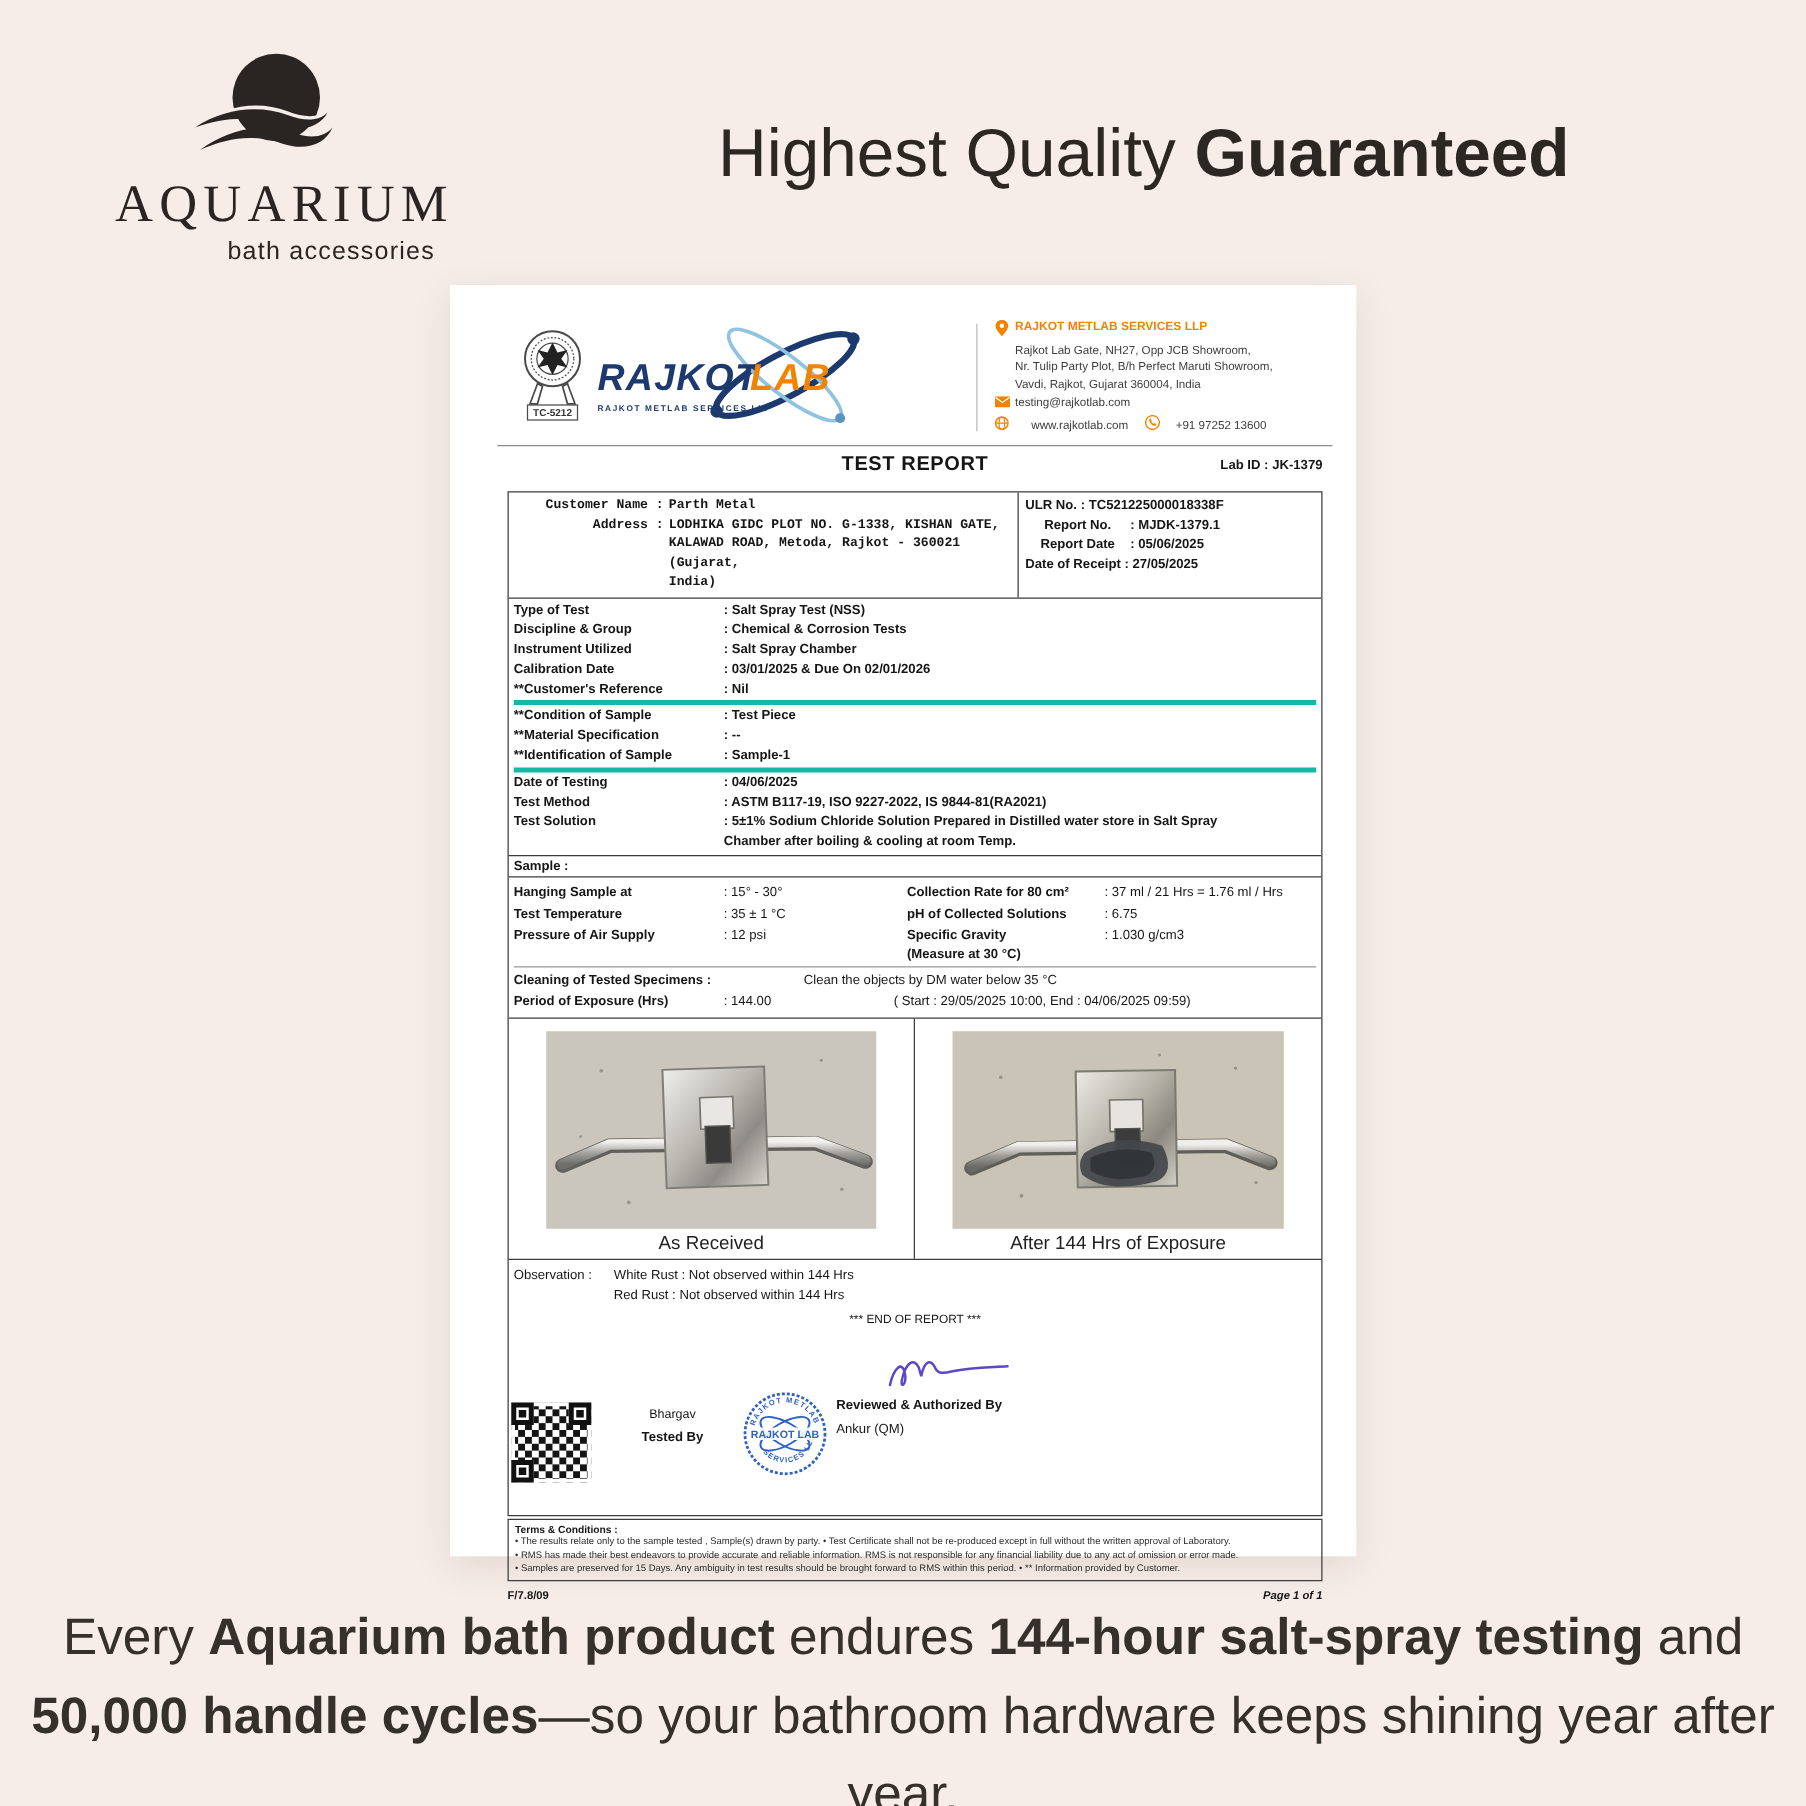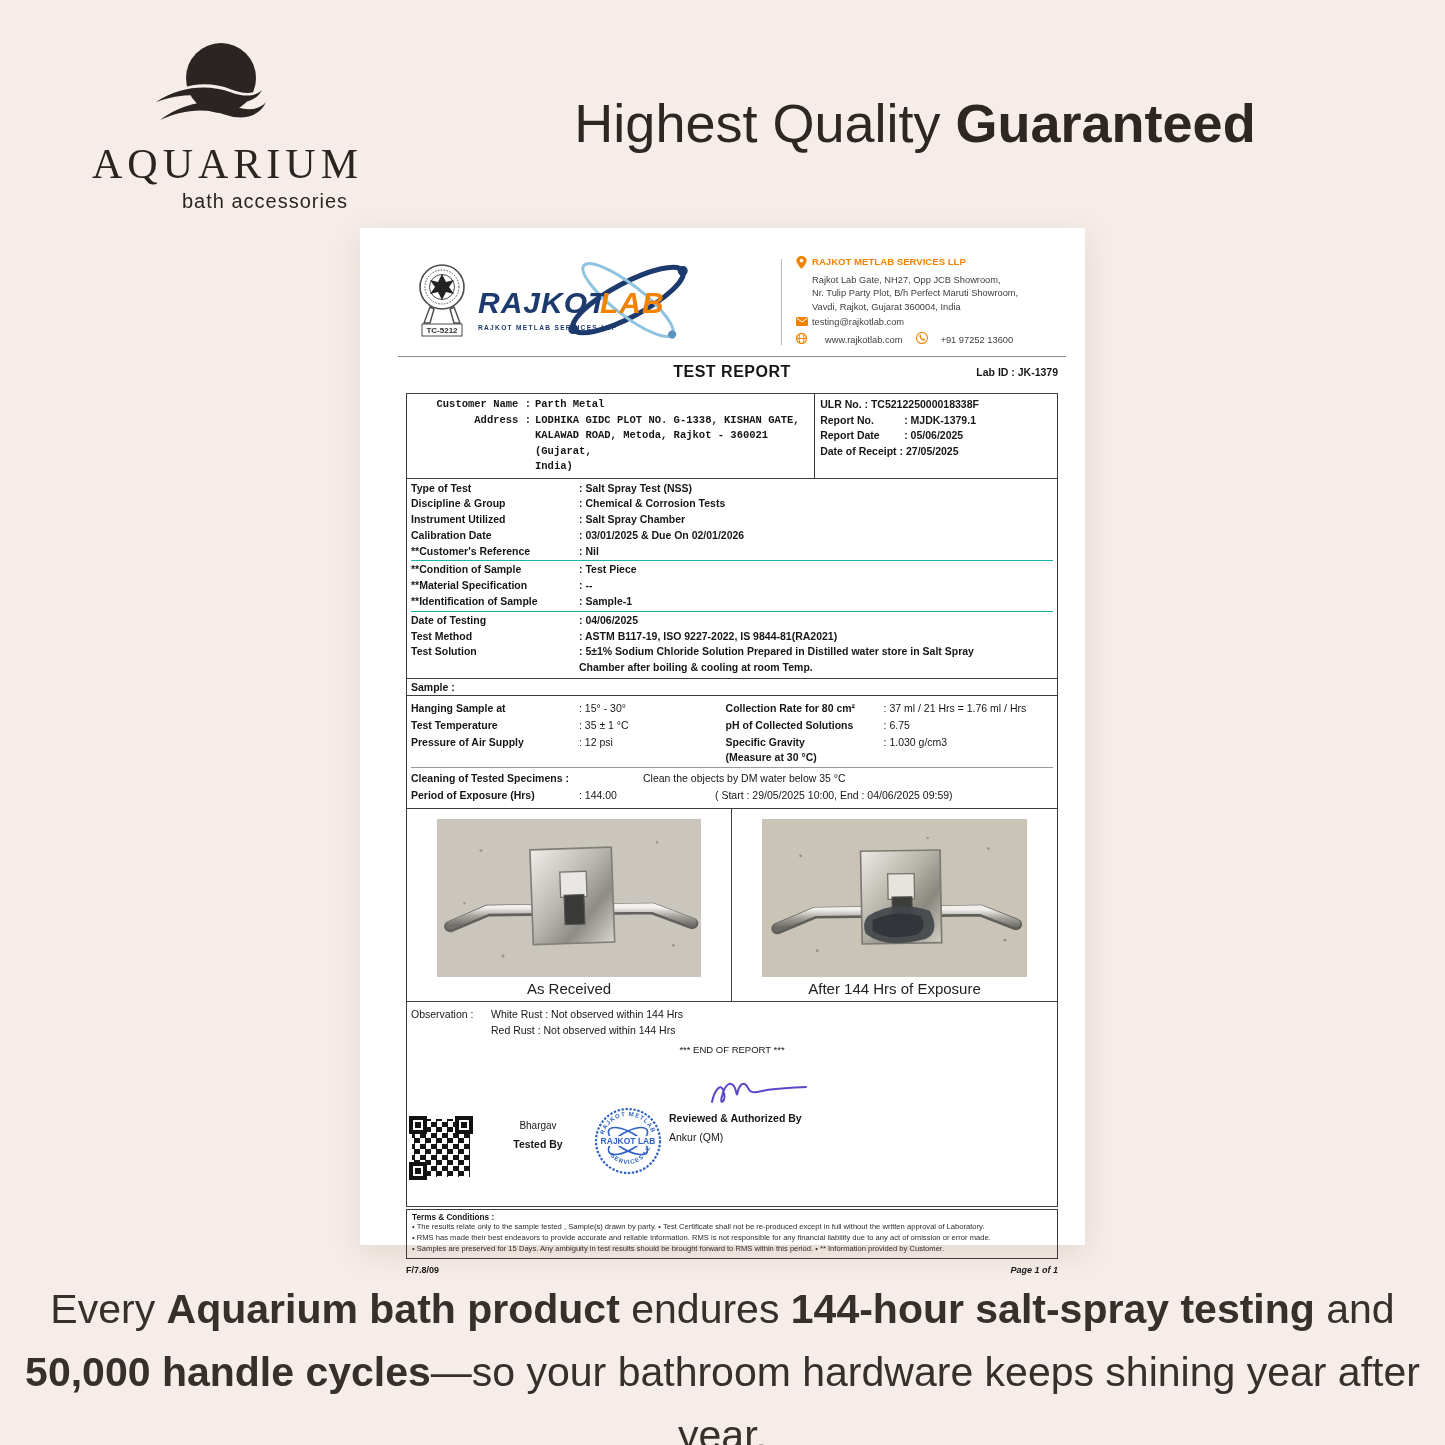--- a/index.html
+++ b/index.html
@@ -67,26 +67,26 @@
   .rpt-title { position:absolute; left:0; right:0; text-align:center; font-size:16px; font-weight:bold; letter-spacing:.5px; }
   .lab-id { position:absolute; right:0; top:3px; font-size:10.5px; font-weight:bold; }
 
   
   .main-box { border:1.4px solid #3c3c3c; margin-top:4px; }
 
   .cust { display:flex; border-bottom:1.2px solid #3c3c3c; font-size:10.5px; font-weight:bold; line-height:15.5px; }
   .cust-left { width:62.8%; border-right:1.2px solid #3c3c3c; padding:3px 4px 3px 0; display:flex;font-family:Liberation Mono, monospace; }
   .cust-labels { width:128px; flex:0 0 128px; text-align:right; padding-right:4px; }
   .cust-right { flex:1; padding:3px 5px; }
-  .m-row { display:flex; }
+  .m-row { display:flex;text-align:center; }
   .m-k.fix { width:84px; flex:0 0 84px; }
 
   .details { padding:2px 4px; font-size:10.5px; line-height:15.8px; }
   .drow { display:flex; }
-  .drow.sep { border-top:1px solid #14b8a6; margin-top:1px; padding-top:1px; }
+  .drow.sep { border-top:4px solid #14b8a6; margin-top:1px; padding-top:1px; }
   .dlabel { width:168px; flex:0 0 168px; font-weight:bold; }
   .dvalue { font-weight:bold; flex:1; }
 
   .result-hd { border-top:1.2px solid #3c3c3c; border-bottom:1.2px solid #3c3c3c; font-weight:bold; font-size:10.5px; padding:2px 4px; }
   .result-body { padding:4px 4px 2px; font-size:10.5px; line-height:17px; }
   .res-grid { display:flex; }
   .res-col1 { width:49%; }
   .res-col2 { flex:1; }
   .rrow { display:flex; }
   .rlab { font-weight:bold; }

